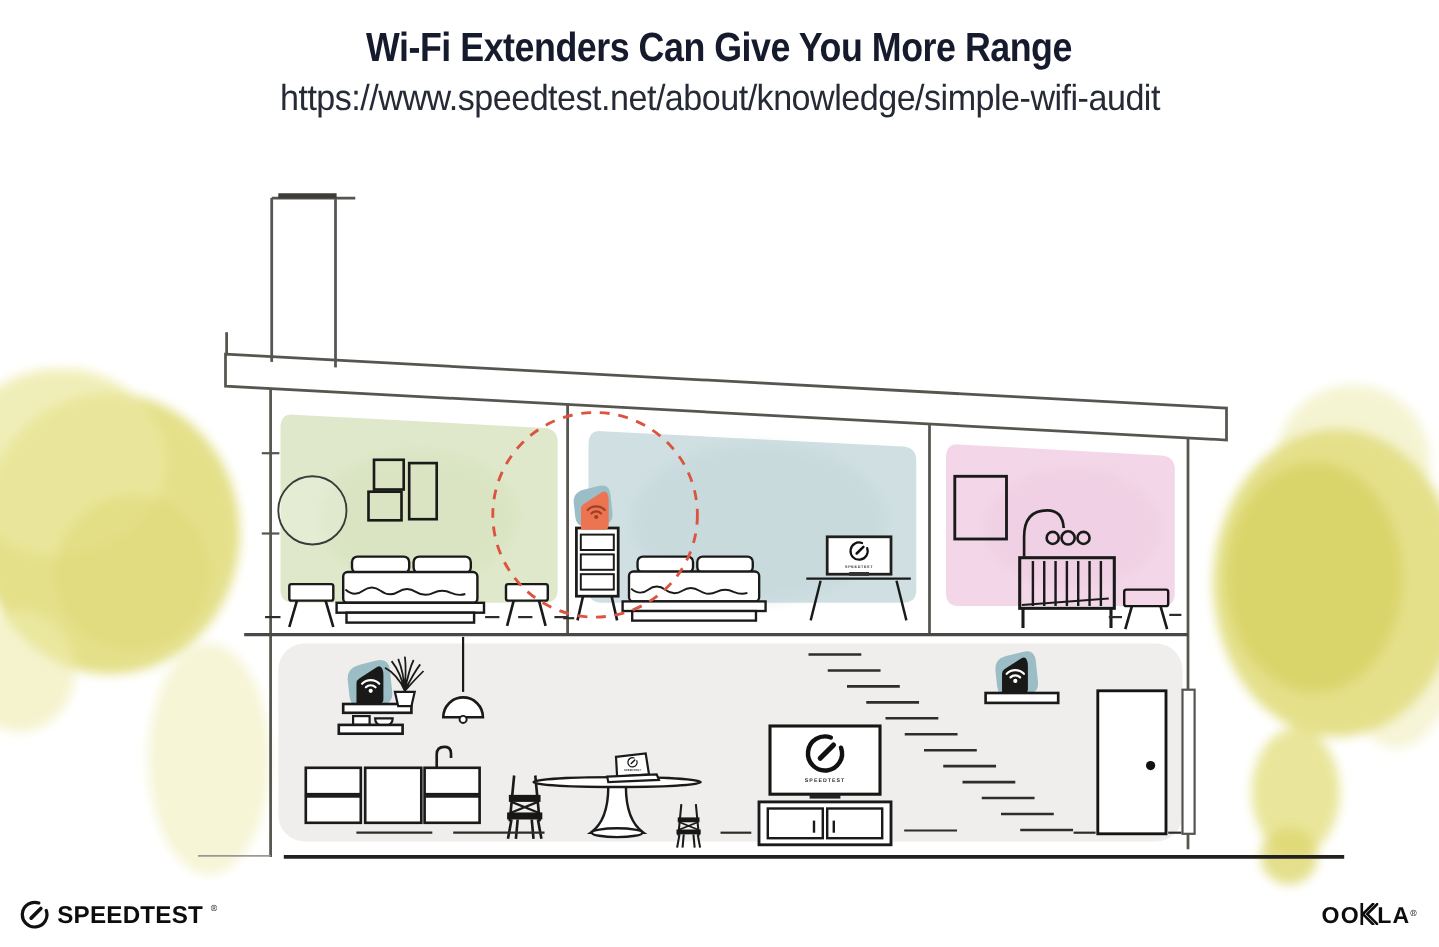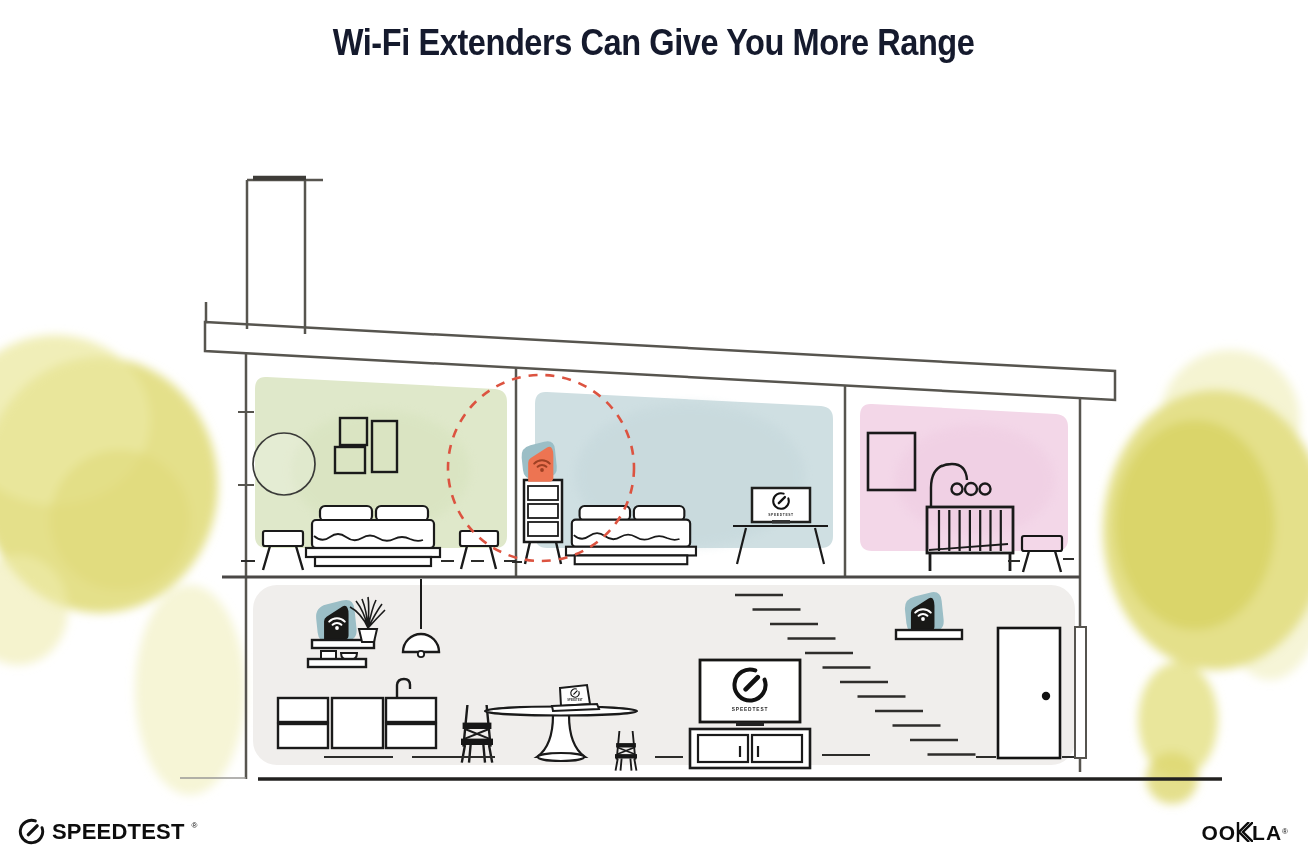--- a/index.html
+++ b/index.html
@@ -29,20 +29,21 @@
   .struct{stroke:var(--structure,#57554f);fill:none;}
   .ink{stroke:#1a1a1a;fill:none;}
 </style>
 </head>
 <body>
 
 <div class="stage">
 
   <div class="header">
     <div><span class="title">Wi-Fi Extenders Can Give You More Range</span></div>
+    <div><span class="url">https://www.speedtest.net/about/knowledge/simple-wifi-audit</span></div>
   </div>
 
   <svg class="scene" width="1308" height="861" viewBox="0 0 1308 861">
     <defs>
       <filter id="soft" x="-40%" y="-40%" width="180%" height="180%">
           <feGaussianBlur stdDeviation="5"></feGaussianBlur>
         </filter>
       <path id="wedge" d="M3,34 L3,16 Q3,13 5.5,11.5 L21,1.5 Q24.5,-0.5 26,3 Q27,5 27,9 L27,30 Q27,34 23,34 Z"></path>
       <path id="badge" d="M2,14 Q2,4 12,2.5 L26,0.5 Q36,-1 36,9 L36,26 Q36,36 26,36 L12,36 Q2,36 2,26 Z"></path>
       <g id="wifi">

